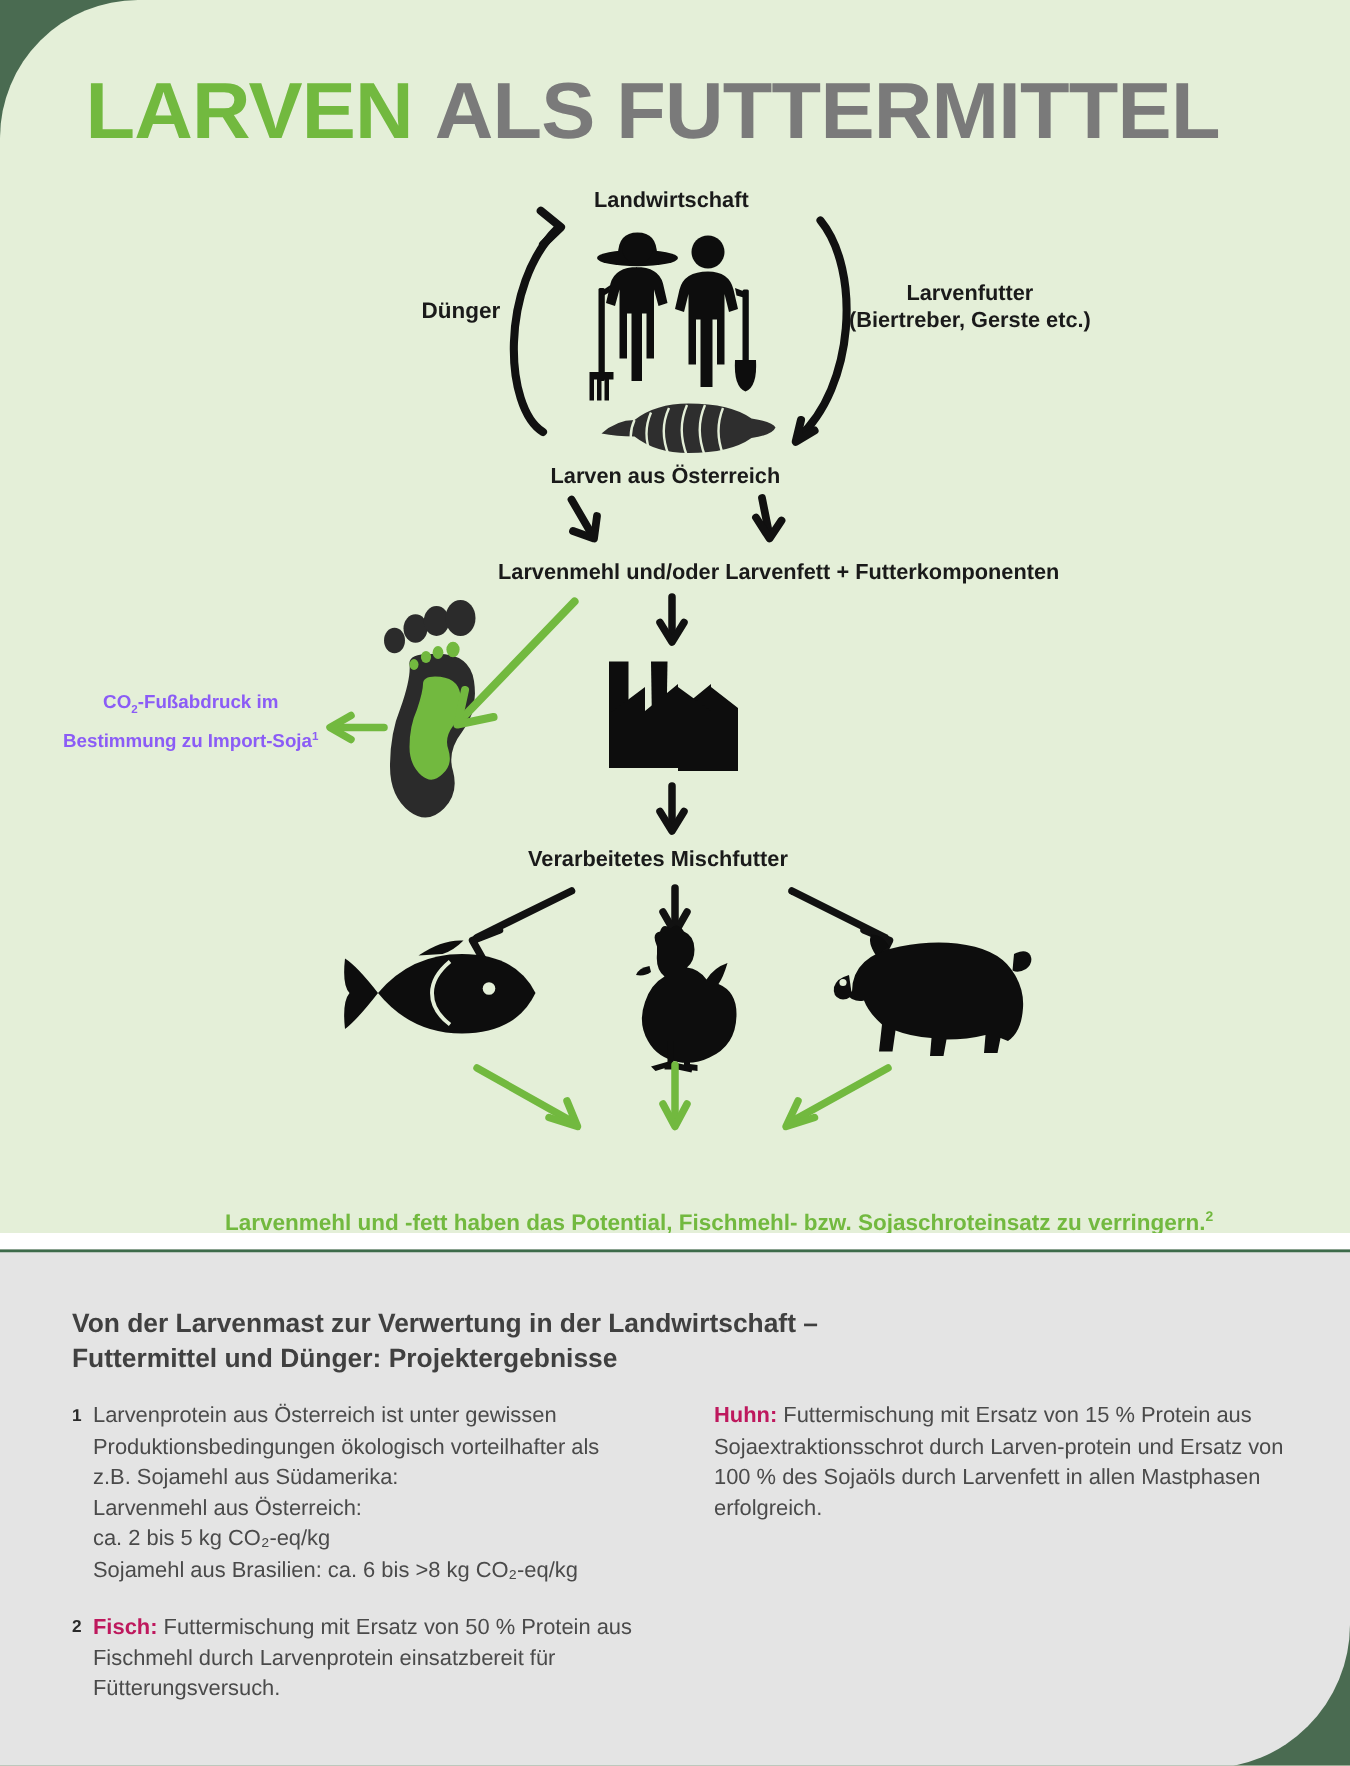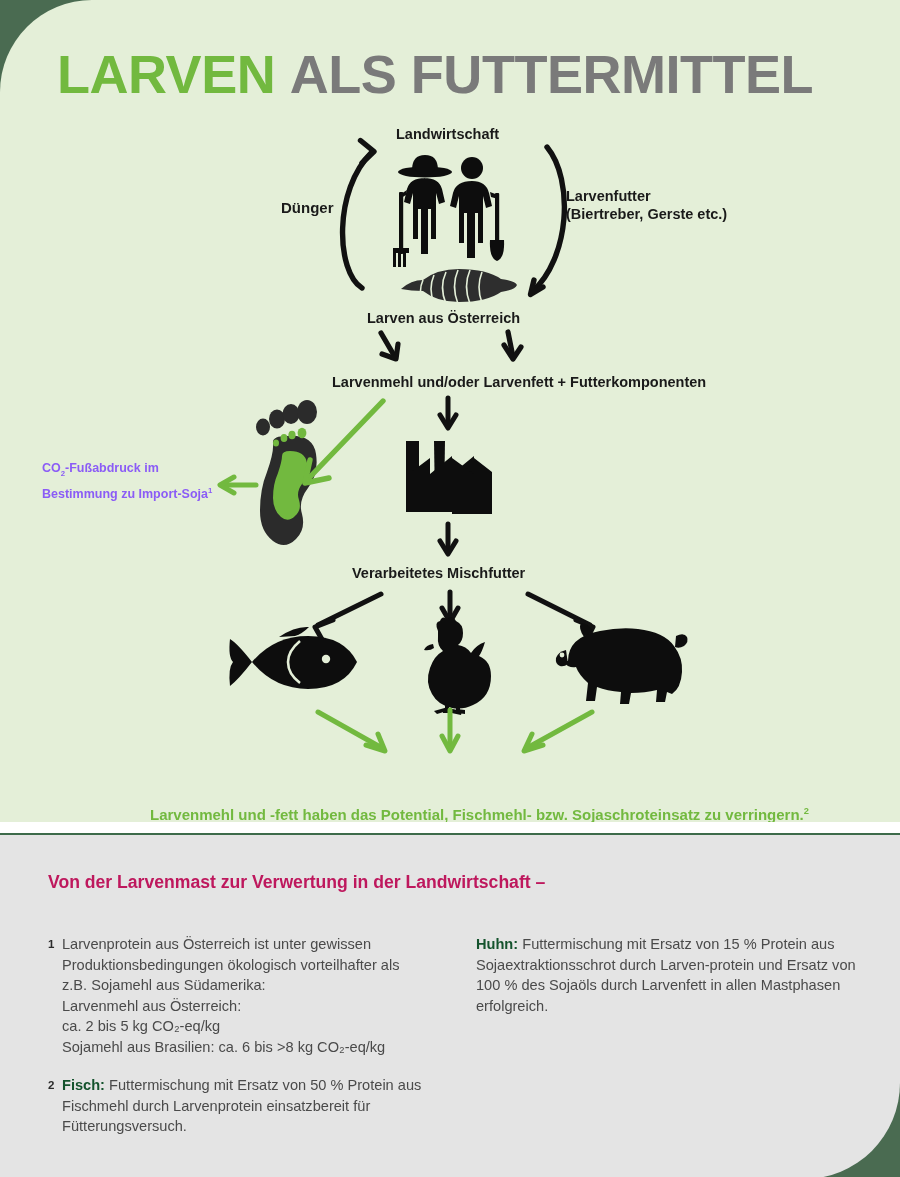--- a/index.html
+++ b/index.html
@@ -34,21 +34,21 @@
   }
   .bottom-panel{
     position:absolute;left:0;top:833px;width:900px;height:344px;
     background:#e4e4e4;
     border-top:2px solid #3d6b4a;
     border-bottom-right-radius:96px;
     overflow:hidden;
   }
 
   
-  .diagram{position:absolute;left:0;top:0;width:900px;height:753px;}
+  .diagram{position:absolute;left:0;top:0;width:900px;height:753px;text-align:center;}
   .lbl{position:absolute;color:#1a1a1a;font-weight:bold;white-space:nowrap;}
   .lbl.green{color:#8b5cf6;}
   .lbl.green-cap{color:#72b93f;font-weight:bold;}
 
   .l-landwirtschaft{left:396px;top:126px;font-size:14.5px;font-weight:600;}
   .l-duenger{left:281px;top:199px;font-size:15px;}
   .l-larvenfutter{left:566px;top:187px;font-size:14.5px;line-height:18px;font-weight:bold;}
   .l-larven-at{left:367px;top:310px;font-size:14.5px;font-weight:bold;}
   .l-larvenmehl{left:332px;top:374px;font-size:14.5px;font-weight:bold;}
   .l-co2{left:42px;top:460px;font-size:12.5px;line-height:17px;font-weight:bold;}
@@ -56,32 +56,32 @@
   .l-caption{left:150px;top:765px;font-size:15px;font-weight:bold;margin-top:41px;}
 
   sup{font-size:0.62em;vertical-align:super;}
   sub{font-size:0.62em;vertical-align:sub;}
 
   svg.layer{position:absolute;left:0;top:0;width:900px;height:822px;overflow:visible;}
 
   
   .b-head{
     position:absolute;left:48px;top:36px;width:800px;
-    font-size:17.6px;font-weight:bold;color:#be185d;line-height:23px;
+    font-size:17.6px;font-weight:bold;color:#404040;line-height:23px;
   }
   .col-left{position:absolute;left:48px;top:99px;width:380px;}
   .col-right{position:absolute;left:476px;top:99px;width:390px;}
   .para{
     font-size:14.6px;line-height:20.5px;color:#4a4a4a;
     position:relative;padding-left:14px;margin-bottom:18px;
   }
   .para .mk{
     position:absolute;left:0;top:0;font-weight:bold;color:#2a2a2a;font-size:11.5px;
   }
-  .para b{color:#14532d;}
+  .para b{color:#be185d;}
   .para.nopad{padding-left:0;}
 </style>
 </head>
 <body>
 
 <div class="page">
 
   <div class="top-panel">
 
     <div class="title">
@@ -259,20 +259,21 @@
 
     </div>
   </div>
 
   <div class="gap"></div>
 
   <div class="bottom-panel">
 
     <div class="b-head">
       <span>Von der Larvenmast zur Verwertung in der Landwirtschaft –</span><br>
+      <span>Futtermittel und Dünger: Projektergebnisse</span>
     </div>
 
     <div class="col-left">
       <div class="para" style="margin-bottom:0">
         <span class="mk">1</span>
         <span>Larvenprotein aus Österreich ist unter gewissen Produktionsbedingungen ökologisch vorteilhafter als z.B. Sojamehl aus Südamerika:</span>
       </div>
       <div class="para" style="margin-bottom:0">
         <span>Larvenmehl aus Österreich:</span>
       </div>

